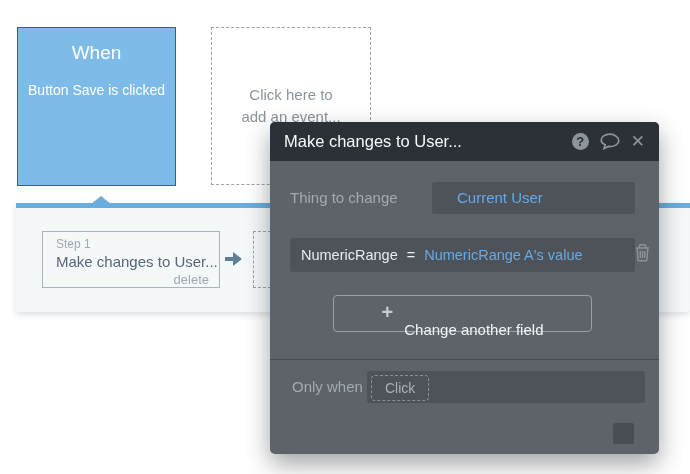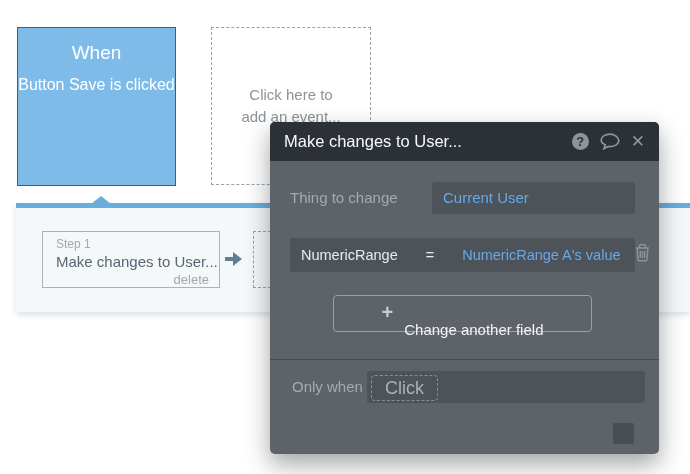--- a/index.html
+++ b/index.html
@@ -11,21 +11,21 @@
   }
   .abs{position:absolute;box-sizing:border-box;}
 
   
   .event-box{
     left:17px;top:27px;width:159px;height:159px;
     background:#7fbbe9;border:1px solid #15803d;
     text-align:center;color:#ffffff;z-index:2;
   }
   .event-title{font-size:19px;margin-top:14px;}
-  .event-sub{font-size:16px;margin-top:12px;}
+  .event-sub{font-size:14px;margin-top:18px;}
 
   
   .add-event-box{
     left:211px;top:27px;width:160px;height:158px;
     border:1px dashed #9aa2a9;
     display:flex;align-items:center;justify-content:center;
     text-align:center;color:#8b939b;font-size:15px;line-height:22px;
     padding:0 26px;z-index:2;
   }
 
@@ -73,25 +73,25 @@
     color:#2b3136;font-size:13px;font-weight:bold;line-height:17px;text-align:center;
   }
   .close-x{font-size:17px;font-weight:bold;color:#8d959b;line-height:17px;}
 
   .m-label{position:absolute;font-size:15px;color:#a3aab0;}
   .m-input{
     position:absolute;background:#4d5359;border-radius:3px;
     font-size:15px;box-sizing:border-box;
   }
   .thing-label{left:20px;top:60px;line-height:32px;}
-  .thing-input{left:162px;top:60px;width:203px;height:32px;line-height:32px;padding-left:11px;color:#67a9e6;}
+  .thing-input{left:162px;top:60px;width:203px;height:32px;line-height:32px;padding-left:25px;color:#67a9e6;}
 
   .field-row{
     left:20px;top:116px;width:345px;height:34px;
-    display:flex;align-items:center;padding:0 11px;gap:19px;
+    display:flex;align-items:center;padding:0 11px;
   }
   .field-name{color:#e9ecee;font-size:14.5px;}
   .field-op{color:#e9ecee;font-size:14.5px;margin:0 9px;}
   .field-value{color:#67a9e6;font-size:14.5px;}
   .trash-wrap{position:absolute;left:364px;top:121px;cursor:pointer;}
 
   .add-field-btn{
     position:absolute;left:63px;top:173px;width:257px;height:35px;
     border:1px solid #99a0a6;border-radius:4px;background:transparent;
     display:flex;align-items:center;justify-content:center;cursor:pointer;
@@ -99,21 +99,21 @@
   .plus-glyph{font-size:20px;font-weight:bold;color:#c6cbcf;margin-right:11px;margin-top:-2px;}
   .add-field-label{font-size:15px;color:#f2f4f6;margin-top:32px;}
 
   .m-divider{position:absolute;left:0;top:237px;width:100%;border-top:1px solid rgba(33,38,43,0.38);}
 
   .onlywhen-label{left:22px;top:249px;line-height:32px;}
   .onlywhen-input{left:97px;top:249px;width:278px;height:32px;}
   .click-chip{
     position:absolute;left:4px;top:4px;height:24px;
     border:1px dashed #878e94;border-radius:4px;
-    line-height:24px;padding:0 13px;color:#aab0b5;font-size:18px;
+    line-height:24px;padding:0 13px;color:#aab0b5;font-size:14px;
   }
 
   .breakpoint-label{left:22px;top:302px;line-height:21px;}
   .m-checkbox{
     position:absolute;left:343px;top:301px;width:21px;height:21px;
     background:#484e54;border-radius:2px;cursor:pointer;
   }
 </style>
 </head>
 <body>

